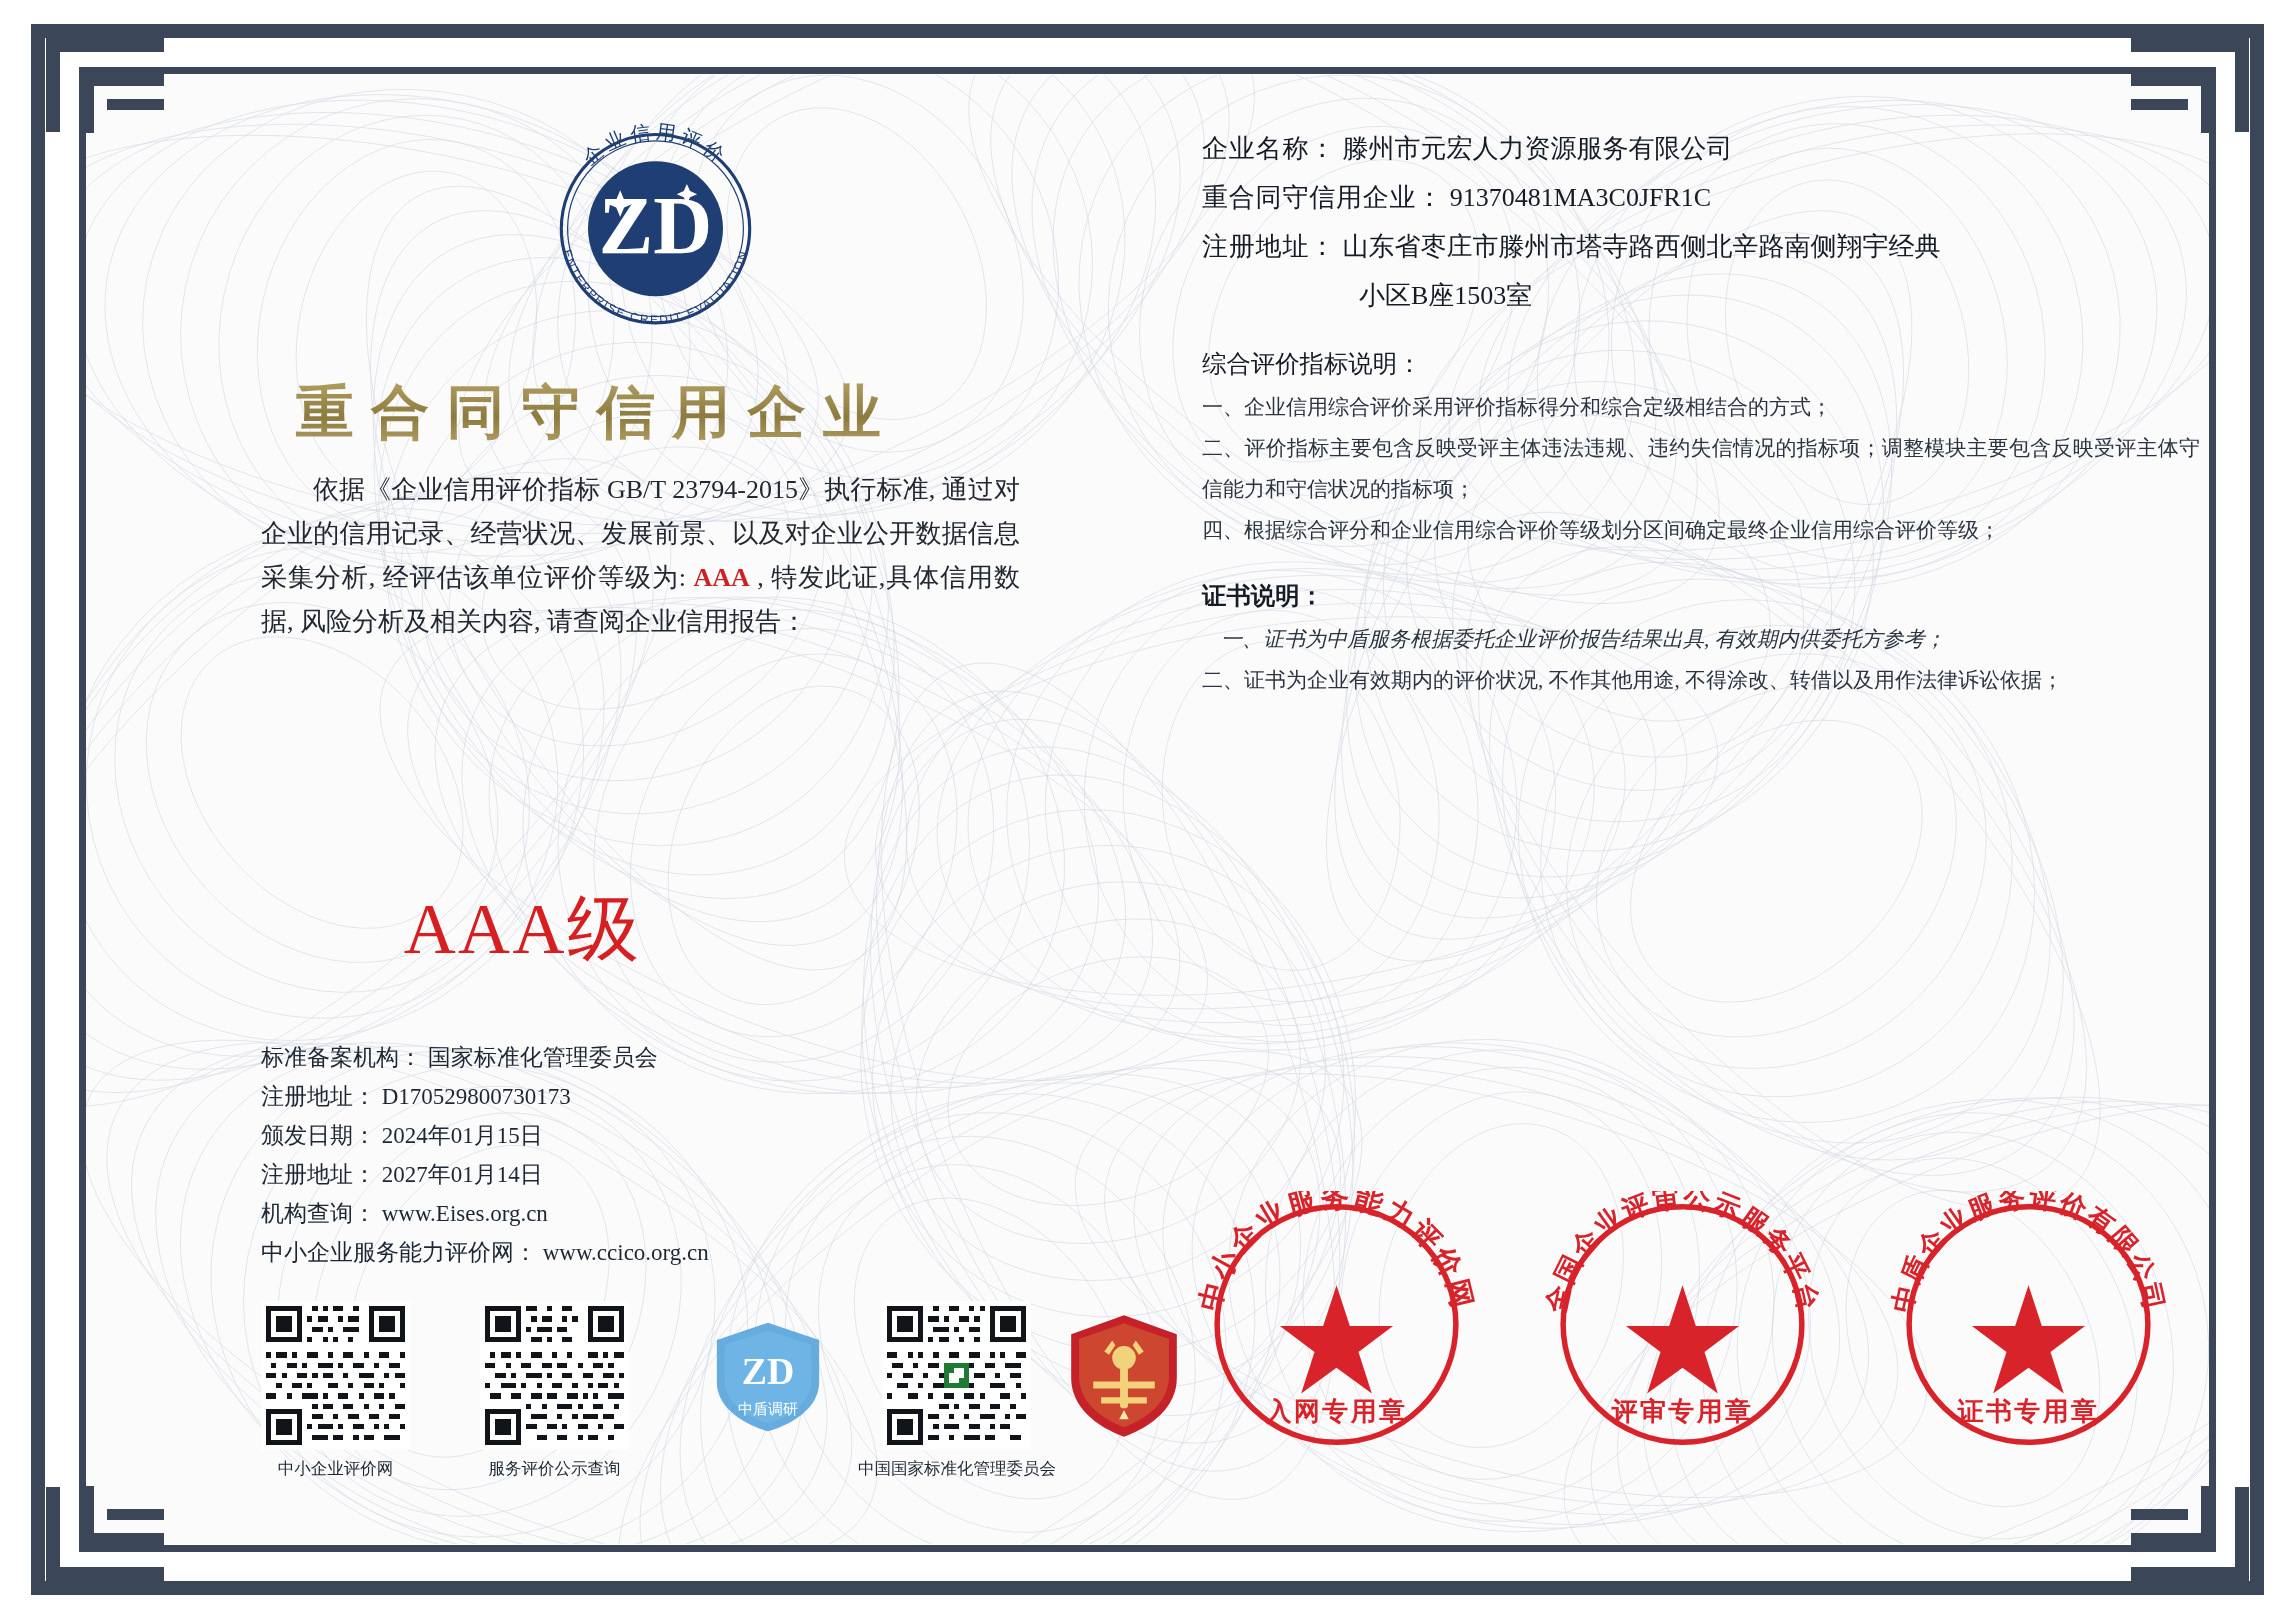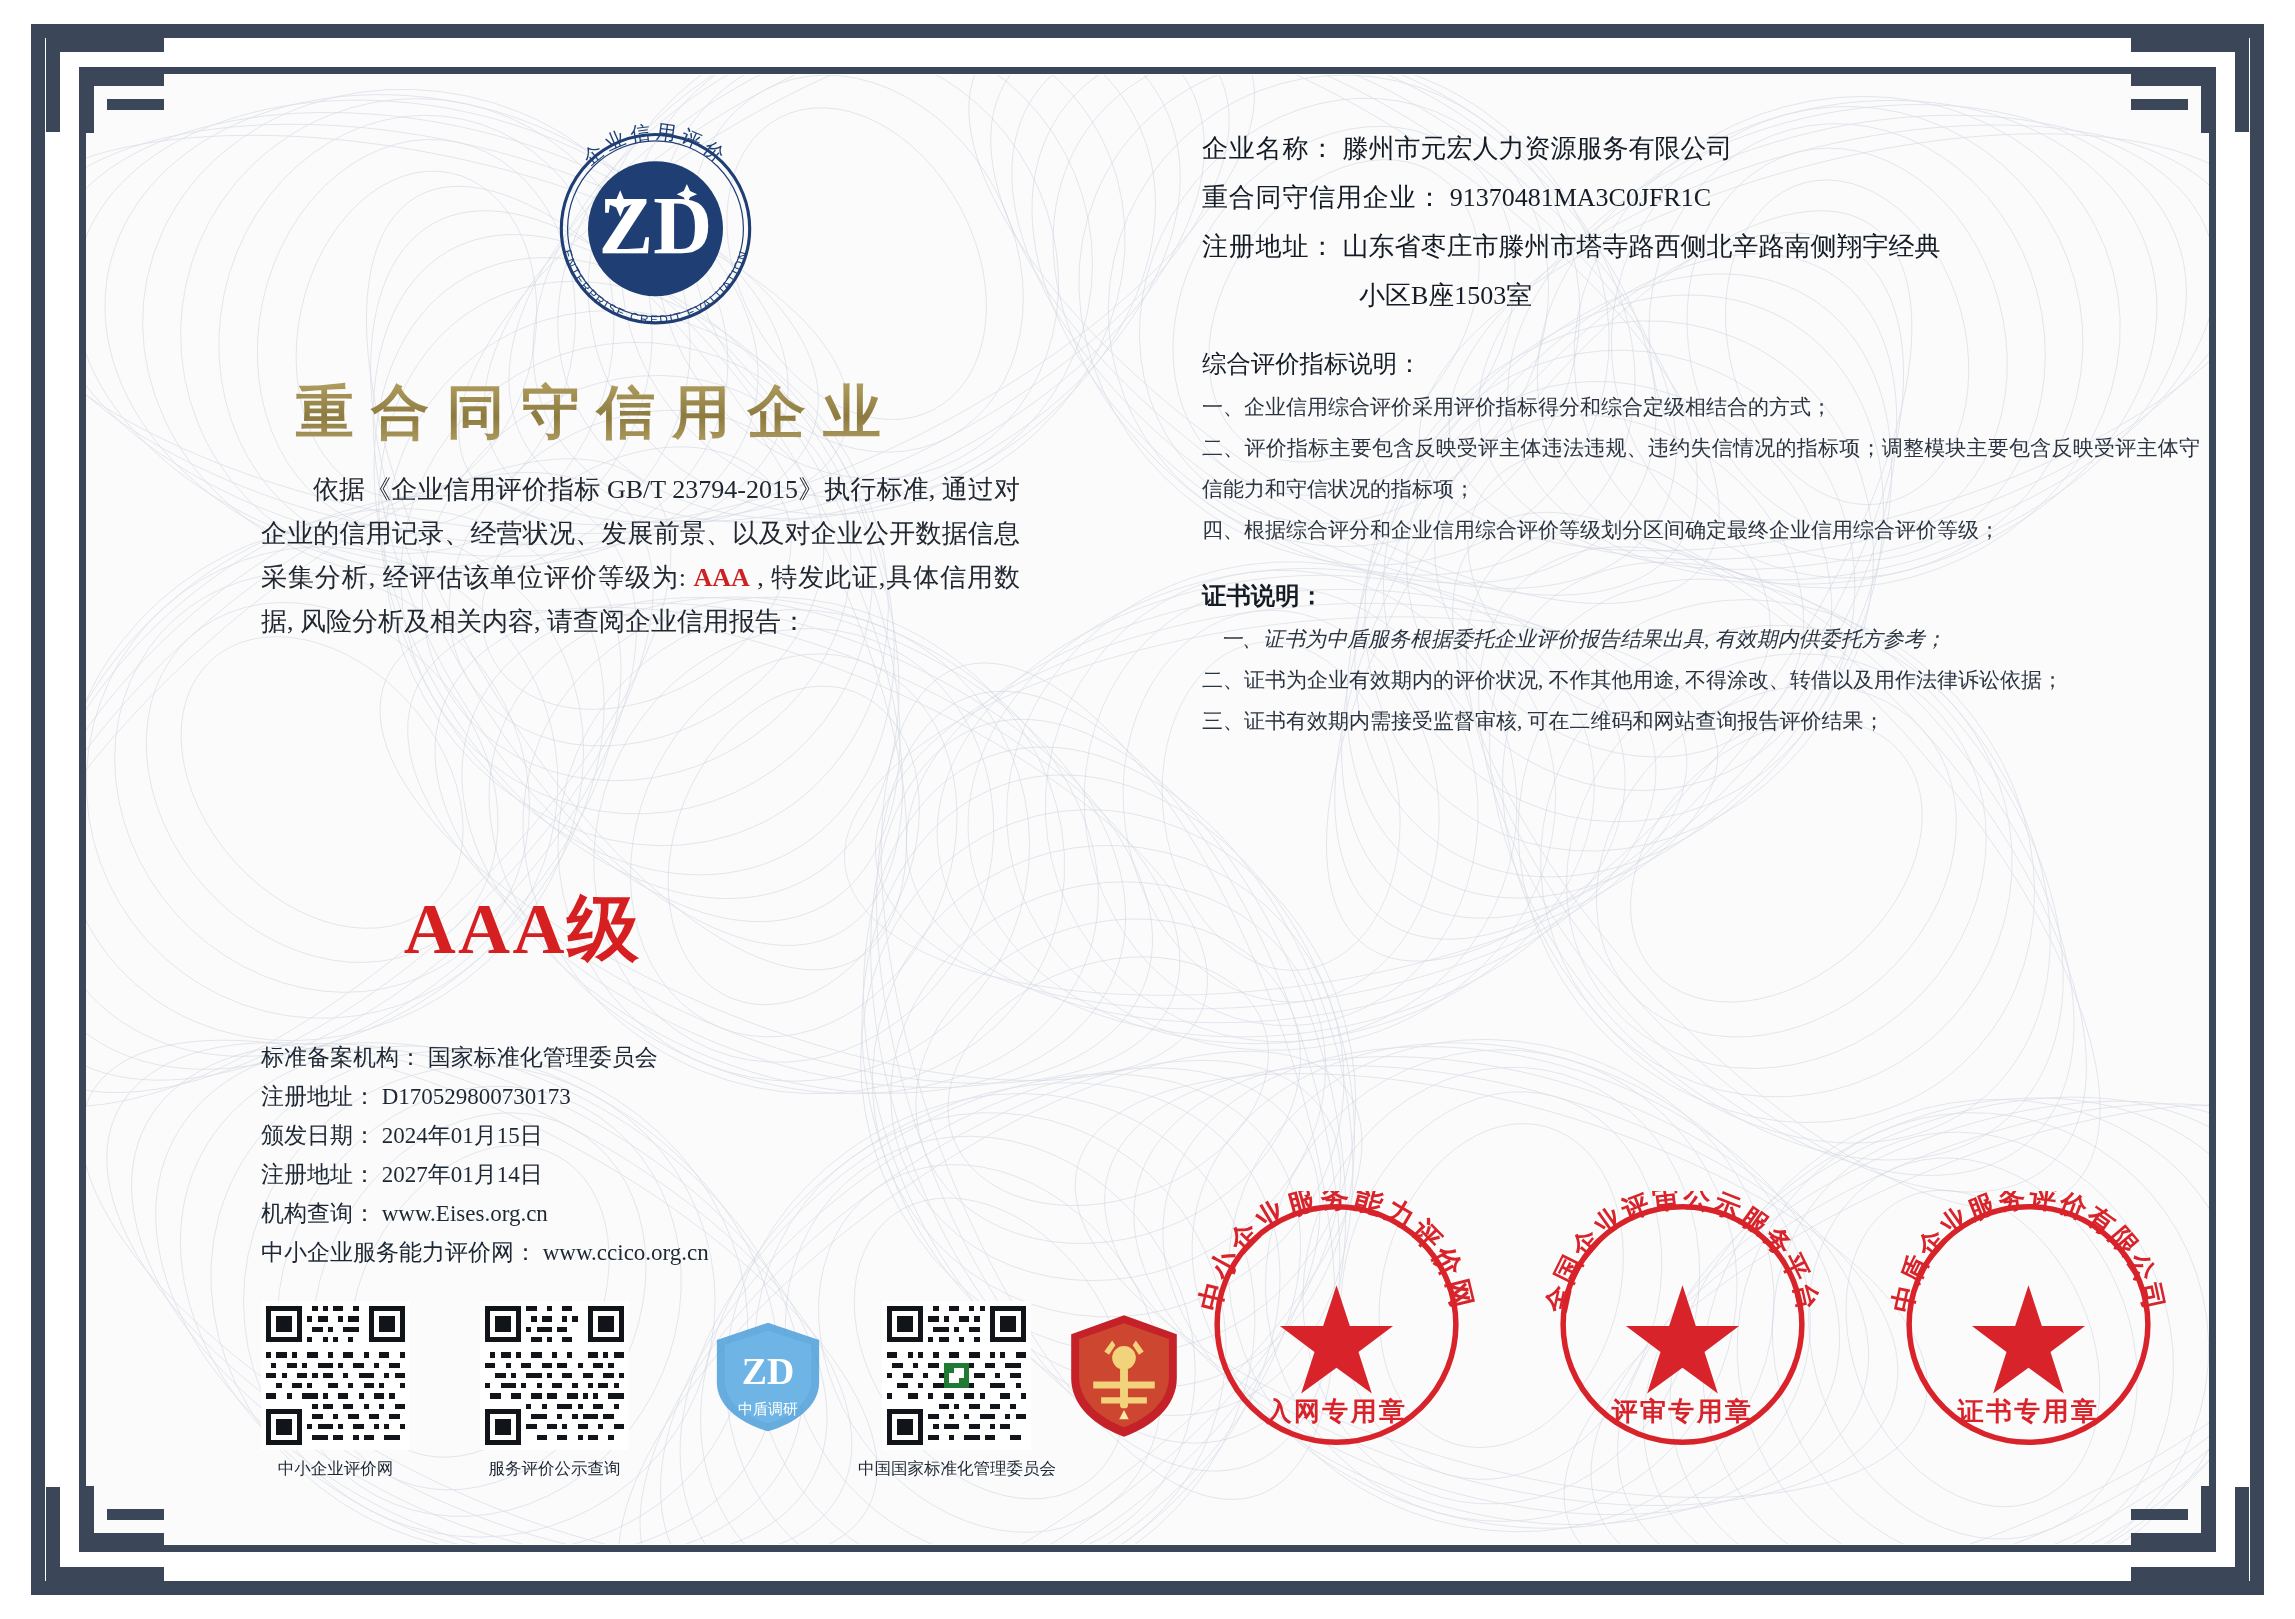--- a/index.html
+++ b/index.html
@@ -125,21 +125,21 @@
   }
 
   .grade-big {
     position: absolute;
     left: 0;
     top: 806px;
     width: 873px;
     text-align: center;
     font-family: "Liberation Serif", serif;
     font-size: 72px;
-    font-weight: bold;
+    font-weight: normal;
     color: #d61f20;
     letter-spacing: 2.4px;
   }
 
   
   .meta {
     position: absolute;
     left: 175px;
     top: 963px;
     font-family: "Liberation Serif", serif;
@@ -529,21 +529,20 @@
       <div class="info-cont">小区B座1503室</div>
 
       <div class="sec-head">综合评价指标说明：</div>
       <div class="sec-item">一、企业信用综合评价采用评价指标得分和综合定级相结合的方式；</div>
       <div class="sec-item">二、评价指标主要包含反映受评主体违法违规、违约失信情况的指标项；调整模块主要包含反映受评主体守信能力和守信状况的指标项；</div>
       <div class="sec-item">四、根据综合评分和企业信用综合评价等级划分区间确定最终企业信用综合评价等级；</div>
 
       <div class="sec-head bold">证书说明：</div>
       <div class="sec-item indent">一、证书为中盾服务根据委托企业评价报告结果出具, 有效期内供委托方参考；</div>
       <div class="sec-item">二、证书为企业有效期内的评价状况, 不作其他用途, 不得涂改、转借以及用作法律诉讼依据；</div>
-      <div class="sec-item">三、证书有效期内需接受监督审核, 可在二维码和网站查询报告评价结果；</div>
 
     </div>
 
     <div class="stamps">
 
       <div class="stamp s1">
         <svg width="299" height="267" viewBox="0 0 380 340" xmlns="http://www.w3.org/2000/svg">
           <defs>
             <path id="ringA" d="M 40,170 A 150,150 0 1 1 340,170"></path>
             <path id="ringAb" d="M 62,190 A 128,128 0 0 0 318,190"></path>

